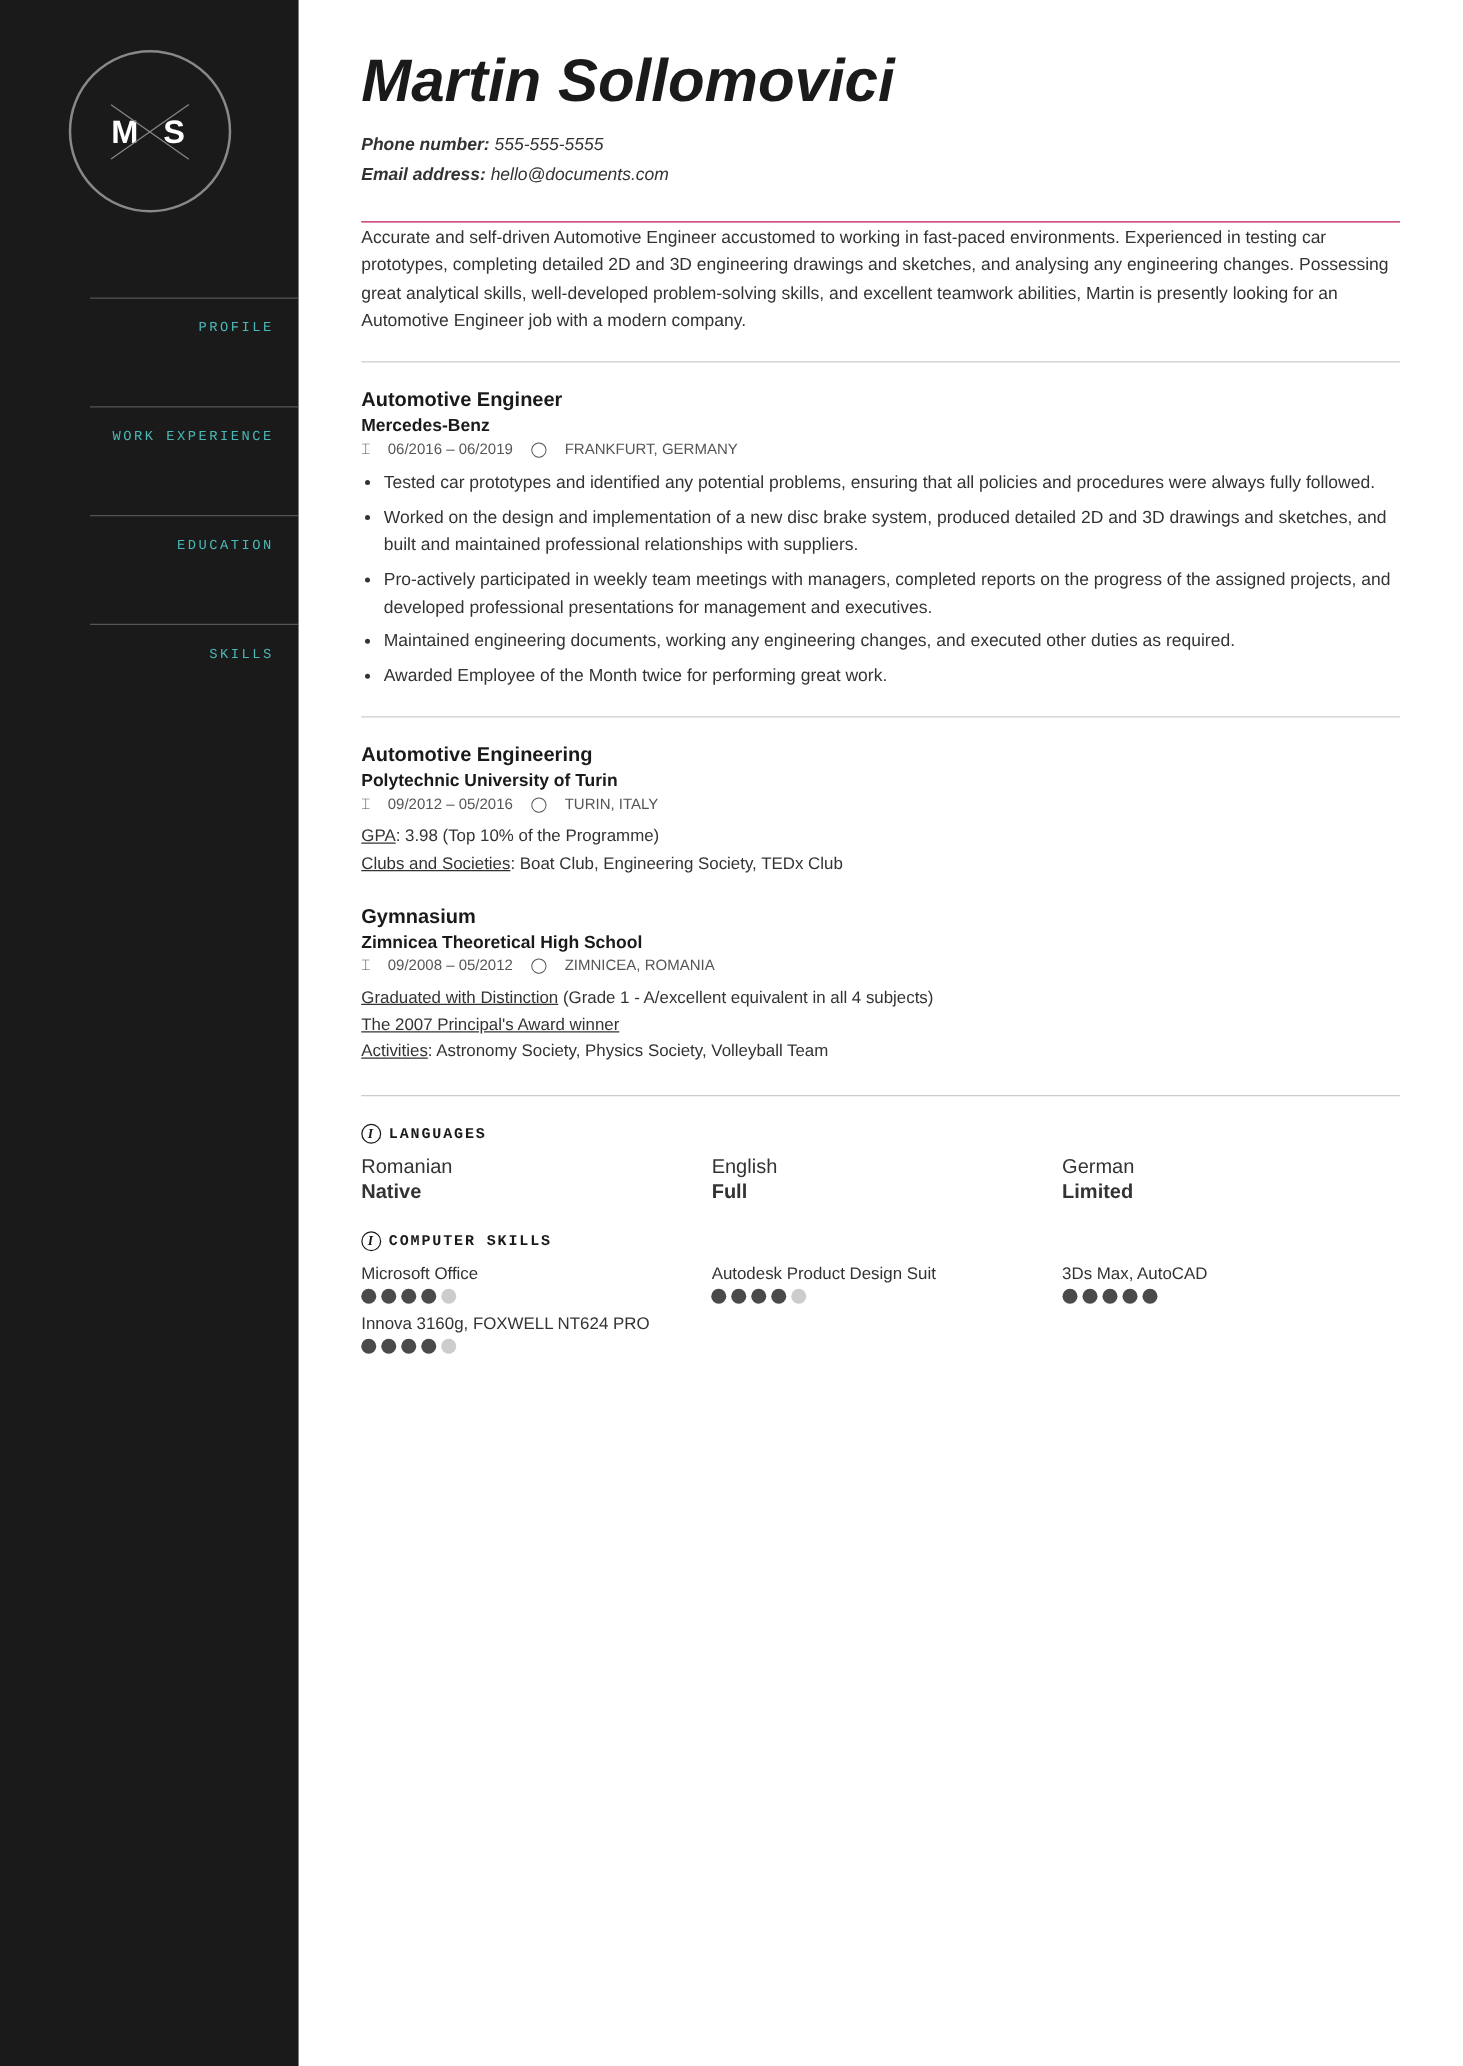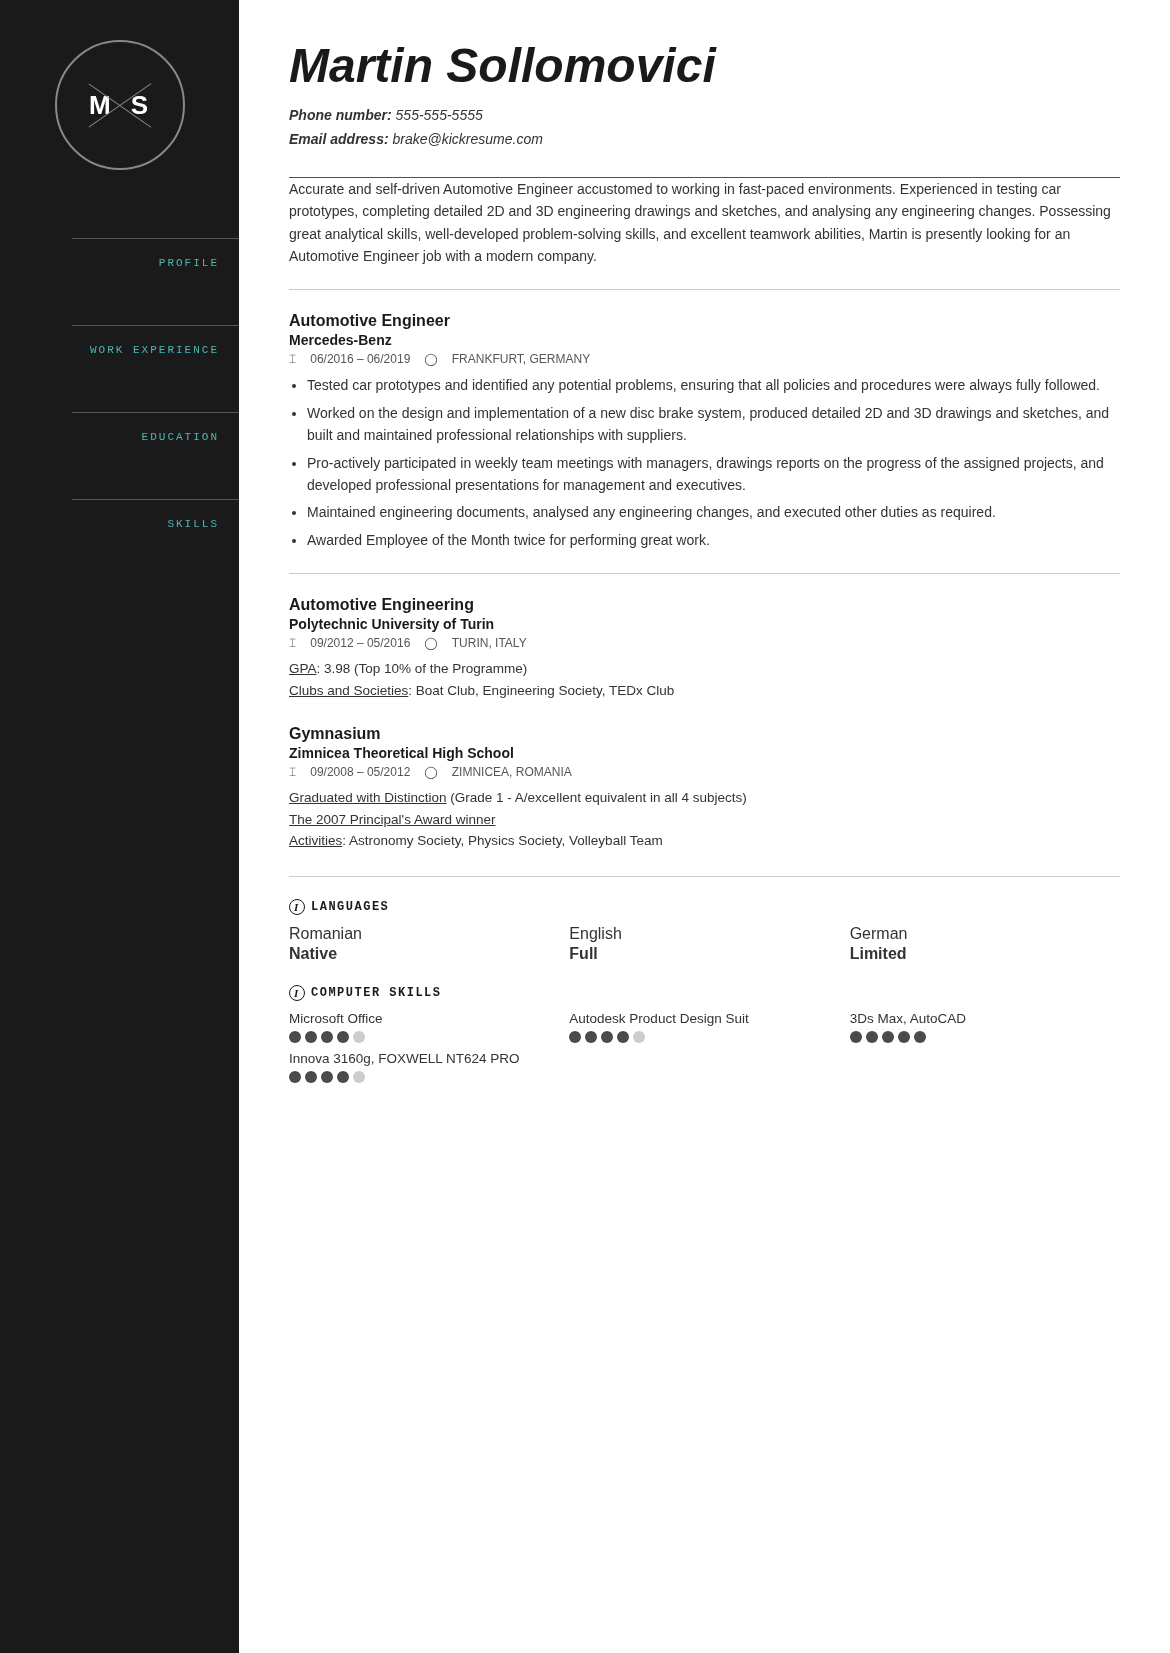--- a/index.html
+++ b/index.html
@@ -321,21 +321,21 @@
 <div class="main">
 
   <div class="header-area">
     <div class="name-title">Martin Sollomovici</div>
     <div class="contact-info">
       <strong>Phone number:</strong>
       <span>555-555-5555</span>
     </div>
     <div class="contact-info">
       <strong>Email address:</strong>
-      <span>brake@kickresume.com</span>
+      <span>hello@documents.com</span>
     </div>
   </div>
 
   <div>
     <p class="profile-text">Accurate and self-driven Automotive Engineer accustomed to working in fast-paced environments. Experienced in testing car prototypes, completing detailed 2D and 3D engineering drawings and sketches, and analysing any engineering changes. Possessing great analytical skills, well-developed problem-solving skills, and excellent teamwork abilities, Martin is presently looking for an Automotive Engineer job with a modern company.</p>
   </div>
 
   <hr class="main-divider">
 
   <div>
@@ -343,22 +343,22 @@
     <div class="section-company">Mercedes-Benz</div>
     <div class="section-meta">
       <span>⌶</span>
       <span>06/2016 – 06/2019</span>
       <span>◯</span>
       <span>FRANKFURT, GERMANY</span>
     </div>
     <ul class="bullet-list">
       <li>Tested car prototypes and identified any potential problems, ensuring that all policies and procedures were always fully followed.</li>
       <li>Worked on the design and implementation of a new disc brake system, produced detailed 2D and 3D drawings and sketches, and built and maintained professional relationships with suppliers.</li>
-      <li>Pro-actively participated in weekly team meetings with managers, drawings reports on the progress of the assigned projects, and developed professional presentations for management and executives.</li>
-      <li>Maintained engineering documents, analysed any engineering changes, and executed other duties as required.</li>
+      <li>Pro-actively participated in weekly team meetings with managers, completed reports on the progress of the assigned projects, and developed professional presentations for management and executives.</li>
+      <li>Maintained engineering documents, working any engineering changes, and executed other duties as required.</li>
       <li>Awarded Employee of the Month twice for performing great work.</li>
     </ul>
   </div>
 
   <hr class="main-divider">
 
   <div>
 
     <div class="edu-block">
       <div class="section-title">Automotive Engineering</div>

